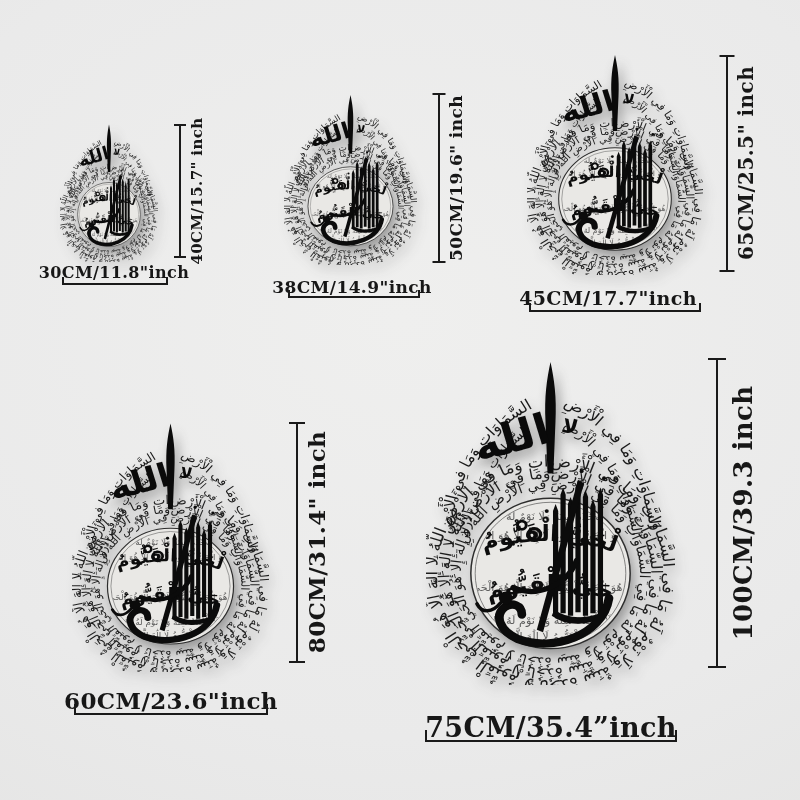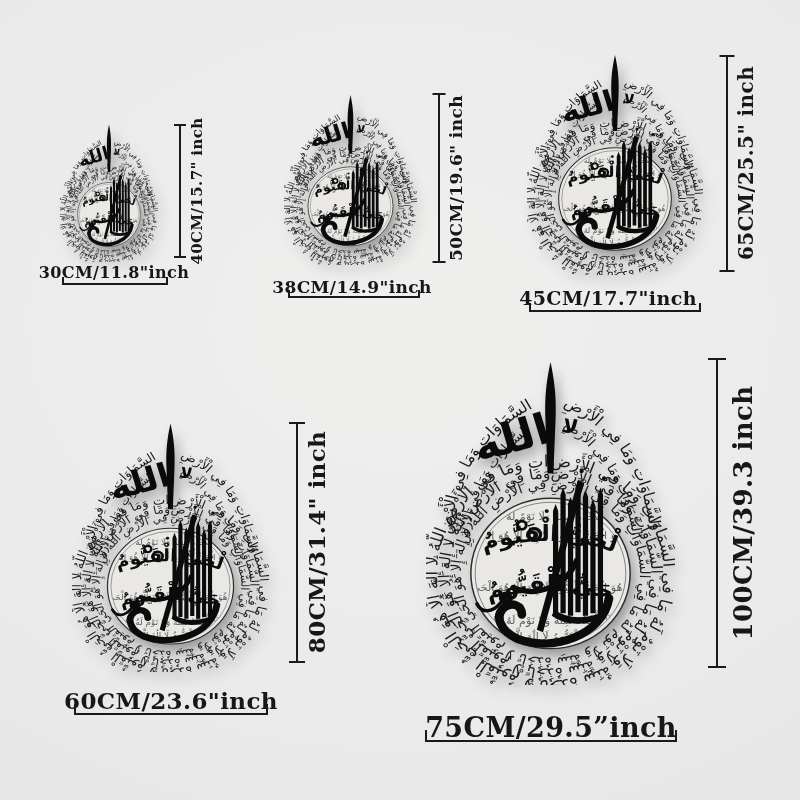--- a/index.html
+++ b/index.html
@@ -153,17 +153,17 @@
     <div class="dim h" style="left:171px;top:700px;font-size:23px">60CM/23.6"inch</div>
     <div class="hline" style="left:74px;top:713px;width:194px;--tick:11px"></div>
   </div>
 
   <div>
     <svg class="art" style="left:426px;top:356px" width="249" height="329" viewBox="0 0 200 280" preserveAspectRatio="none">
         <use href="#art"></use>
       </svg>
     <div class="vline" style="left:716px;top:358px;height:310px;--cap:18px"></div>
     <div class="dim v" style="left:743px;top:513px;font-size:26px">100CM/39.3 inch</div>
-    <div class="dim h" style="left:551px;top:727px;font-size:27px">75CM/29.5”inch</div>
+    <div class="dim h" style="left:551px;top:727px;font-size:27px">75CM/35.4”inch</div>
     <div class="hline" style="left:425px;top:740px;width:252px;--tick:12px"></div>
   </div>
 
 </div>
 
 </body></html>

